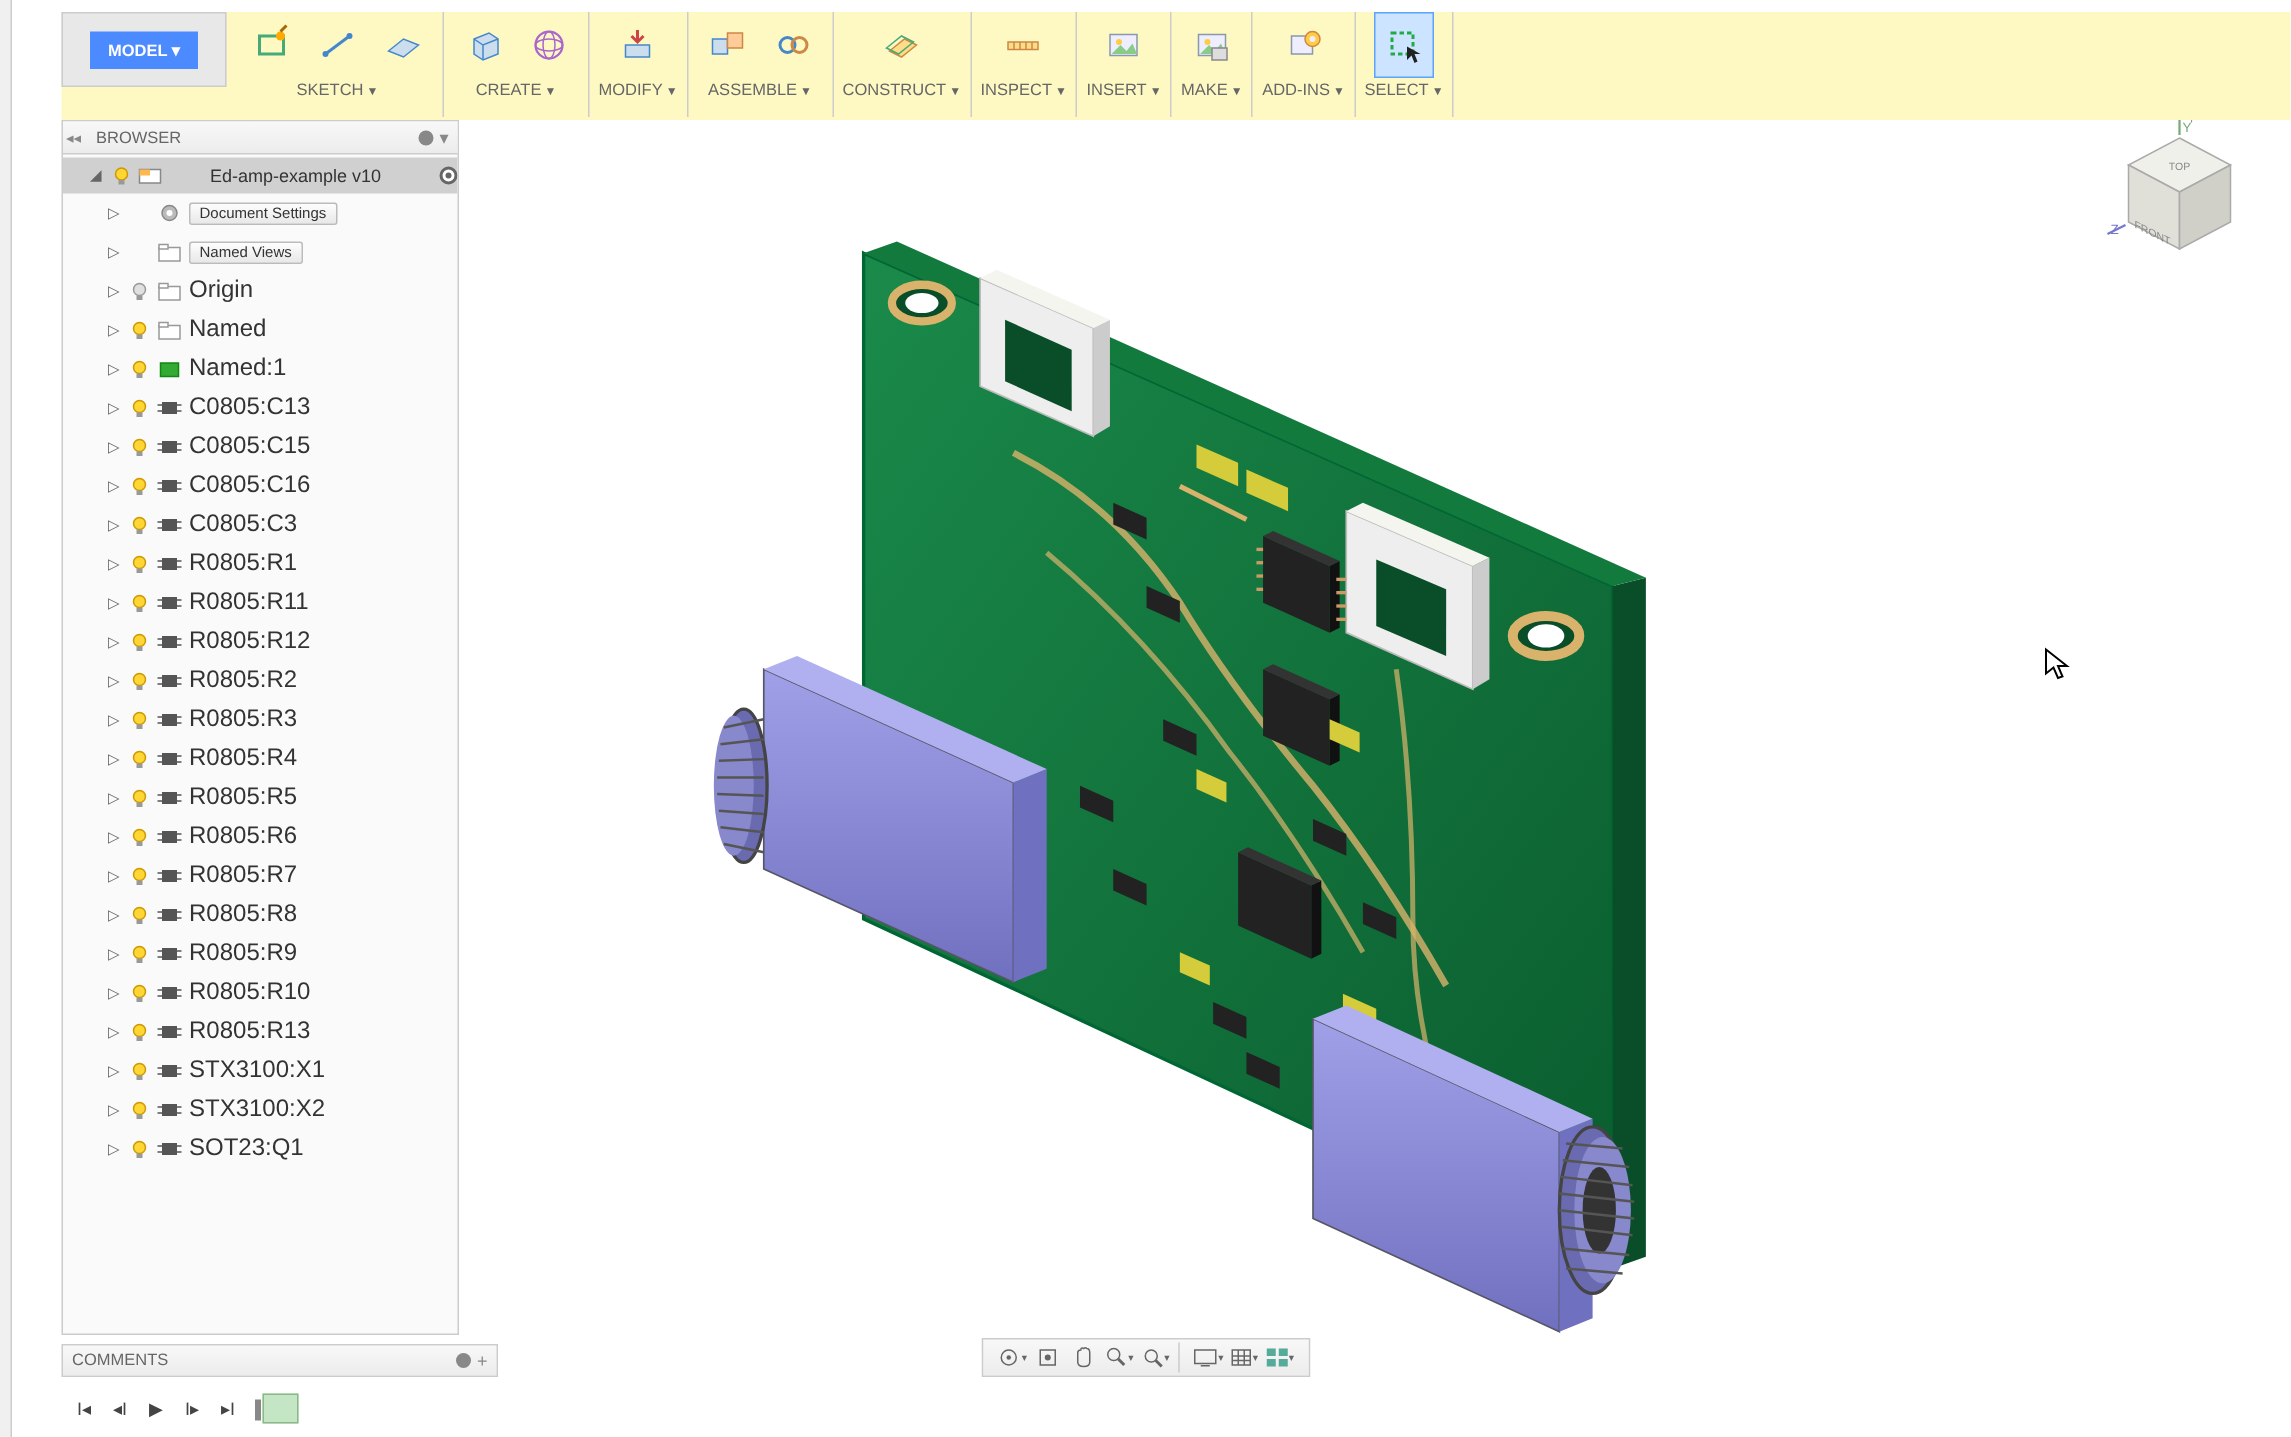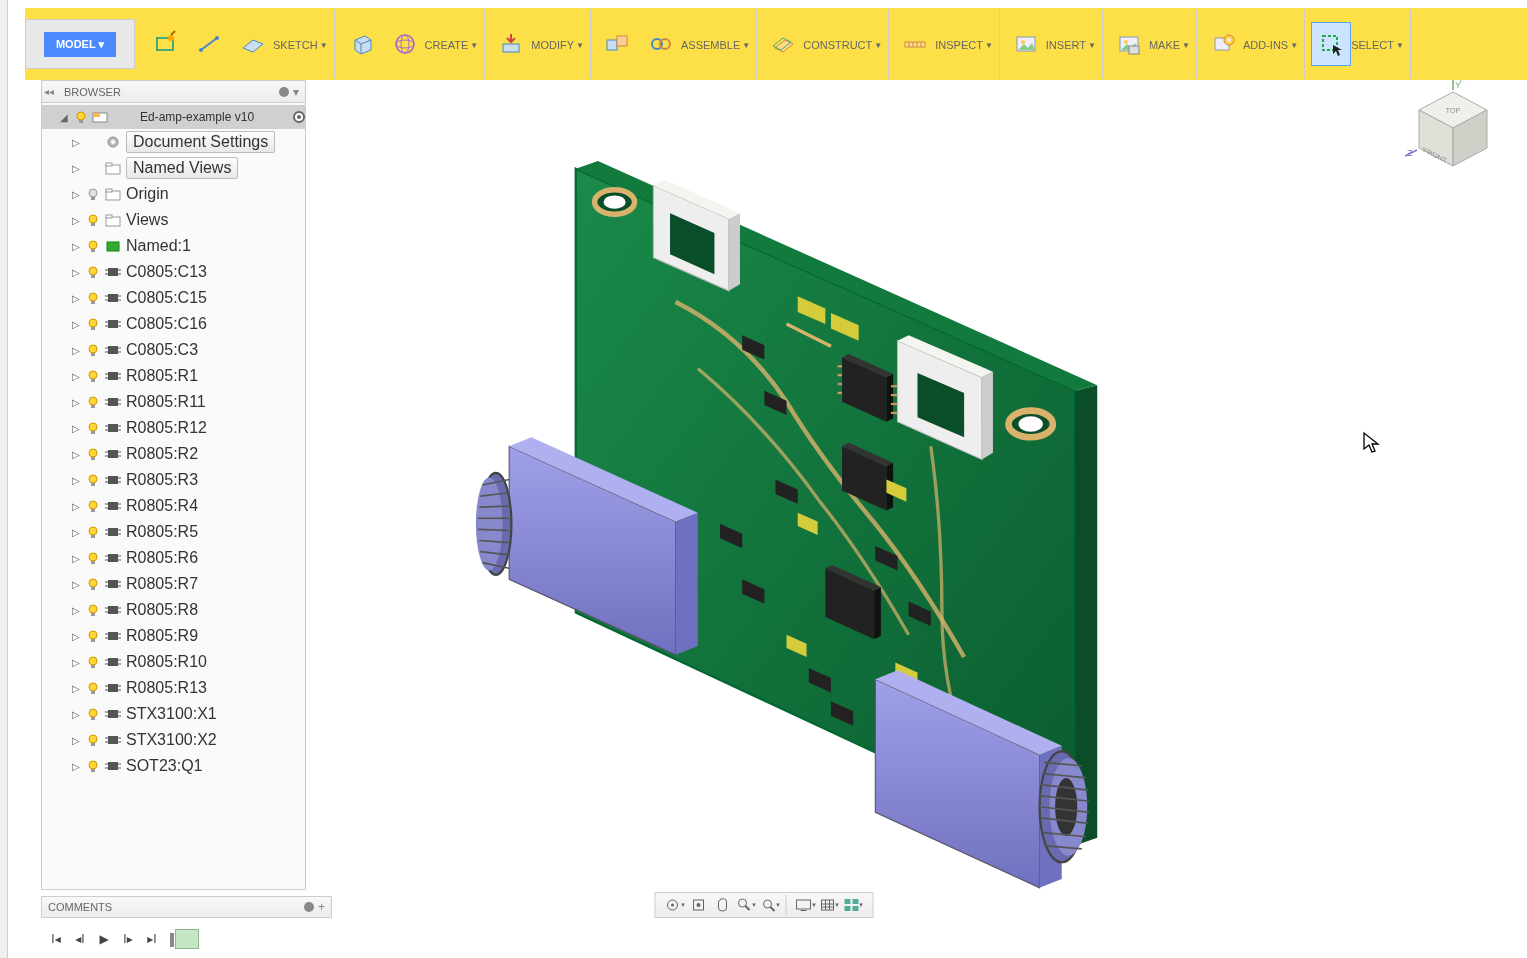--- a/index.html
+++ b/index.html
@@ -1,22 +1,22 @@
 <!DOCTYPE html>
 <html><head>
 <meta charset="utf-8">
 <style>
 * { box-sizing: border-box; margin: 0; padding: 0; font-family: Arial, sans-serif; }
 body { background: #fff; overflow: hidden; width: 1527px; height: 958px; position: relative; }
 
 
-.toolbar { position: absolute; top: 8px; left: 25px; right: 0; height: 72px; display: flex; background: #fde047; align-items: center; }
+.toolbar { position: absolute; top: 8px; left: 41px; right: 0; height: 72px; display: flex; background: #fef9c3; }
 .toolbar-workspace { width: 110px; height: 50px; display: flex; align-items: center; justify-content: center; background: #e8e8e8; border: 1px solid #ccc; margin-right: 4px; cursor: pointer; }
 .toolbar-workspace .model-btn { background: #4b8bff; color: #fff; font-size: 11px; font-weight: bold; padding: 6px 12px; border: none; cursor: pointer; }
-.toolbar-group { display: flex; flex-direction: row; align-items: center; border-right: 1px solid #ccc; padding: 0 6px; height: 70px; }
+.toolbar-group { display: flex; flex-direction: column; align-items: center; border-right: 1px solid #ccc; padding: 0 6px; height: 70px; }
 .toolbar-icons { display: flex; gap: 4px; height: 44px; align-items: center; }
 .toolbar-icon { width: 40px; height: 44px; display: flex; align-items: center; justify-content: center; border: 1px solid transparent; cursor: pointer; }
 .toolbar-icon.active { background: #cce4ff; border: 1px solid #5ca3ff; }
 .toolbar-label { font-size: 11px; color: #666; margin-top: 2px; cursor: pointer; display: flex; align-items: center; gap: 2px; }
 .toolbar-label .caret { font-size: 8px; color: #666; }
 
 
 .browser-panel { position: absolute; top: 80px; left: 41px; width: 265px; bottom: 68px; background: #fafafa; border: 1px solid #ccc; }
 .browser-header { height: 22px; background: linear-gradient(#f8f8f8, #ececec); border-bottom: 1px solid #ccc; display: flex; align-items: center; padding: 0 6px; font-size: 11px; color: #666; position: relative; }
 .browser-header .pin { margin-left: auto; width: 10px; height: 10px; border-radius: 50%; background: #888; }
@@ -27,21 +27,21 @@
 .tree-root .expand { font-size: 10px; color: #666; margin-right: 4px; width: 10px; }
 .tree-root .bulb { width: 14px; height: 14px; margin-right: 4px; }
 .tree-root .folder-icon { width: 16px; height: 14px; margin-right: 4px; display:flex; align-items:center; }
 .tree-root .name { font-size: 12px; color: #333; flex: 1; margin-left: 28px; }
 .tree-root .radio { width: 12px; height: 12px; border: 2px solid #666; border-radius: 50%; margin-left: 6px; background:#fff; position:relative; }
 .tree-root .radio::after { content:''; position:absolute; width:4px; height:4px; background:#666; border-radius:50%; top:2px; left:2px;}
 .tree-item { display: flex; align-items: center; height: 26px; padding-left: 30px; cursor: pointer; }
 .tree-item .expand { font-size: 10px; color: #666; margin-right: 6px; width: 8px; }
 .tree-item .bulb { width: 14px; height: 14px; margin-right: 4px; }
 .tree-item .icon { width: 18px; height: 16px; margin-right: 4px; display: flex; align-items: center; justify-content: center; }
-.tree-item .label-box { background: linear-gradient(#fdfdfd,#e8e8e8); border: 1px solid #bbb; padding: 1px 6px; border-radius: 2px; font-size: 16px; color: #333; }
+.tree-item .label-box { background: linear-gradient(#fdfdfd,#e8e8e8); border: 1px solid #bbb; padding: 1px 6px; border-radius: 2px; font-size: 10px; color: #333; }
 .tree-item .label-plain { font-size: 16px; color: #333; }
 
 
 .viewport { position: absolute; top: 80px; left: 308px; right: 0; bottom: 68px; background: #fff; }
 .viewcube { position: absolute; top: 0px; right: 24px; width: 100px; height: 100px; }
 .cursor { position: absolute; top: 351px; right: 145px; font-size: 18px; color: #000; pointer-events: none; }
 
 
 .comments-bar { position: absolute; left: 41px; bottom: 40px; width: 291px; height: 22px; background: linear-gradient(#f8f8f8,#ececec); border: 1px solid #ccc; display: flex; align-items: center; padding: 0 6px; font-size: 11px; color: #666; }
 .comments-bar .pin { margin-left: auto; width: 10px; height: 10px; border-radius: 50%; background: #888; margin-right: 4px; }
@@ -297,21 +297,21 @@
               <circle cx="7" cy="6" r="4" class="bulb-on"></circle>
               <rect x="5" y="10" width="4" height="3" fill="#999"></rect>
             </svg>
           </span>
           <span class="icon">
             <svg width="16" height="14">
               <rect x="1" y="4" width="14" height="9" fill="#fff" stroke="#999"></rect>
               <rect x="1" y="2" width="6" height="3" fill="#fff" stroke="#999"></rect>
             </svg>
           </span>
-          <span class="label-plain">Views</span>
+          <span class="label-plain">Named</span>
         </div>
         <div class="tree-item">
           <span class="expand">▷</span>
           <span class="bulb">
             <svg width="14" height="14">
               <circle cx="7" cy="6" r="4" class="bulb-on"></circle>
               <rect x="5" y="10" width="4" height="3" fill="#999"></rect>
             </svg>
           </span>
           <span class="icon">

